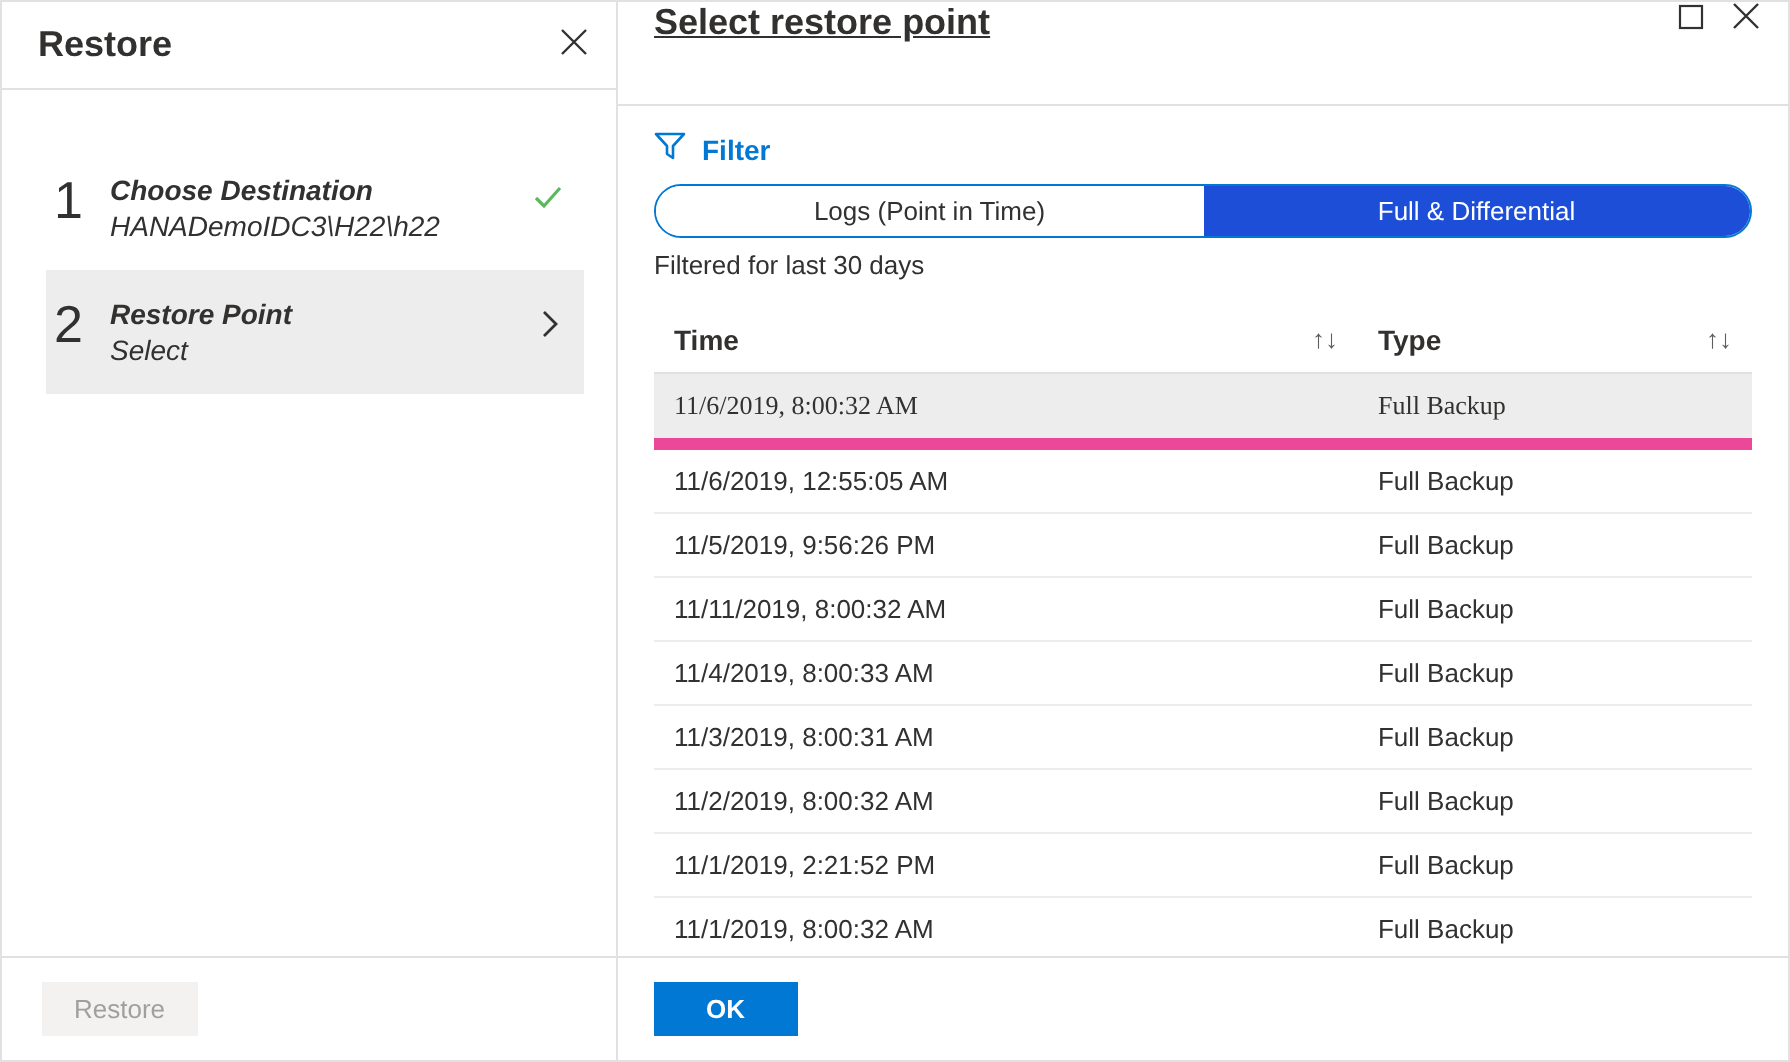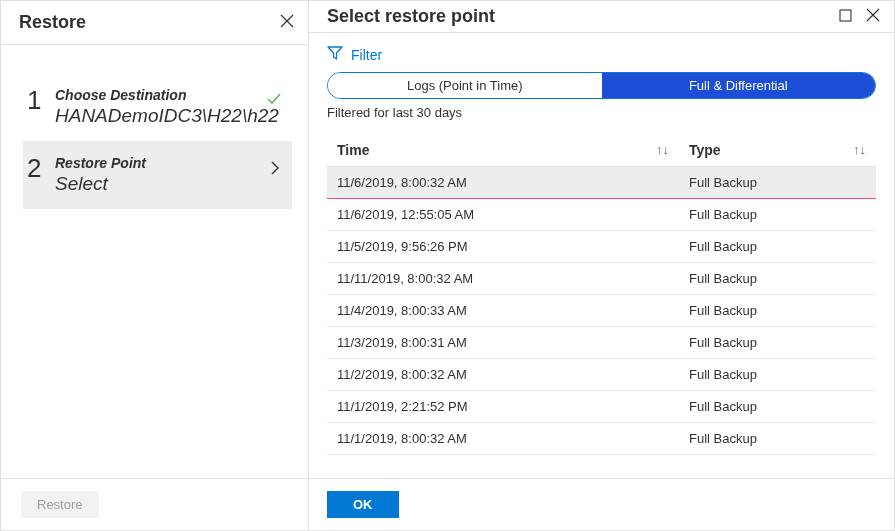--- a/index.html
+++ b/index.html
@@ -49,21 +49,21 @@
     }
     .step-num {
       font-size: 26px;
       font-weight: 400;
       width: 28px;
       line-height: 1;
       color: #323130;
     }
     .step-body { flex:1;font-style:italic; }
     .step-title { font-size: 14px; font-weight:600; }
-    .step-sub { font-size: 19px; color:#323130; margin-top:2px; }
+    .step-sub { font-size: 14px; color:#323130; margin-top:2px; }
     .step-check { color:#5cb85c; position:absolute; right:10px; top:18px; }
     .step-chevron { color:#323130; position:absolute; right:12px; top:20px; }
     .left-footer {
       border-top: 1px solid #e1e1e1;
       padding: 12px 20px;
     }
     .restore-btn {
       background:#f3f2f1;
       color:#a19f9d;
       border:none;
@@ -72,37 +72,39 @@
       cursor:not-allowed;
     }
     
     .right-panel {
       flex:1;
       display:flex;
       flex-direction:column;
       position: relative;
     }
     .right-header {
-      height:32px;
+      height:52px;
       display:flex;
-      align-items:center;
+      align-items:flex-start;
       justify-content:space-between;
       padding:0 14px 0 18px;
       border-bottom:1px solid #e1e1e1;
+      text-decoration:underline;
     }
     .right-header-title { font-size:18px; font-weight:600; }
     .right-header-icons { display:flex; gap:14px; align-items:center; }
     .filter-row {
       display:flex;
       align-items:center;
       gap:8px;
       padding:12px 18px 8px 18px;
       color:#0078d4;
       font-size:14px;
       cursor:pointer;
+      font-weight:bold;
     }
     .filter-row svg { stroke:#0078d4; }
     .content-scroll {
       flex:1;
       overflow-y: scroll;
       padding:0 4px 0 18px;
     }
     .content-scroll::-webkit-scrollbar { width:16px; }
     .content-scroll::-webkit-scrollbar-track { background:#f1f1f1; }
     .content-scroll::-webkit-scrollbar-thumb { background:#c1c1c1; border:4px solid #f1f1f1; border-radius:8px;}
@@ -143,21 +145,22 @@
       border-bottom:1px solid #e1e1e1;
     }
     .sort-icon { float:right; color:#605e5c; font-size:13px; }
     table.rp td {
       padding:8px 10px;
       font-size:13px;
       border-bottom:1px solid #ededed;
     }
     table.rp tr.selected td {
       background:#ededed;
-      border-bottom:1px solid #ec4899;
+      border-bottom:6px solid #ec4899;
+      font-family:Liberation Serif, serif;
     }
     .right-footer {
       border-top:1px solid #e1e1e1;
       padding:12px 18px;
     }
     .ok-btn {
       background:#0078d4;
       color:#fff;
       border:none;
       padding:6px 26px;

